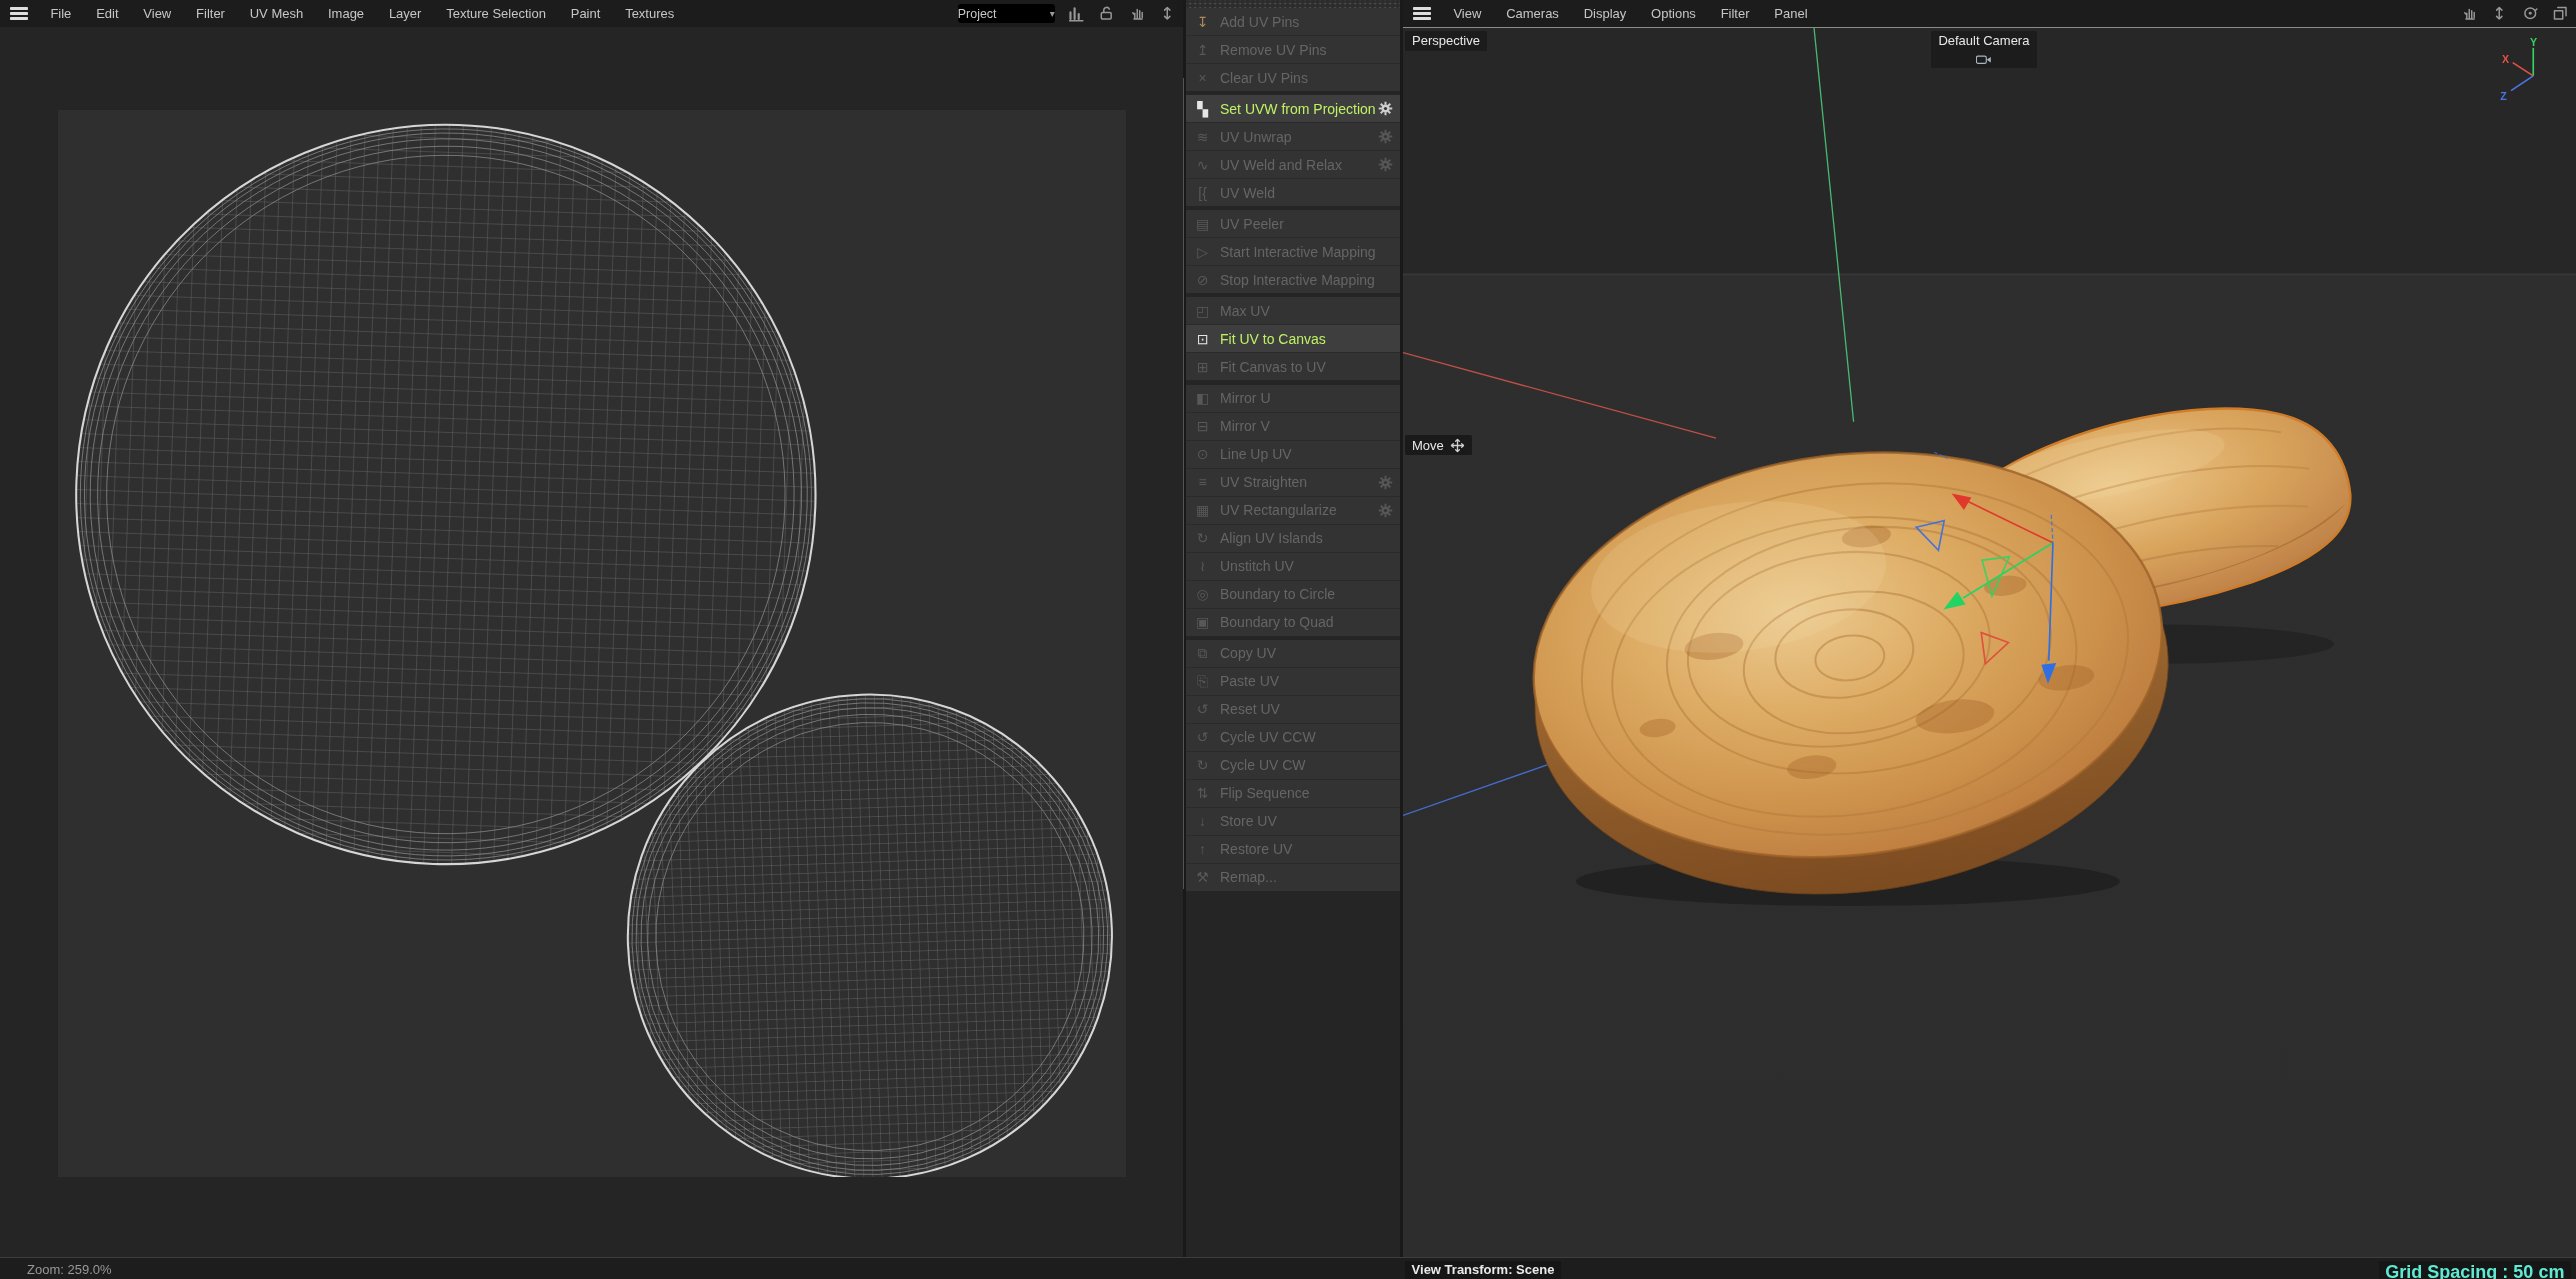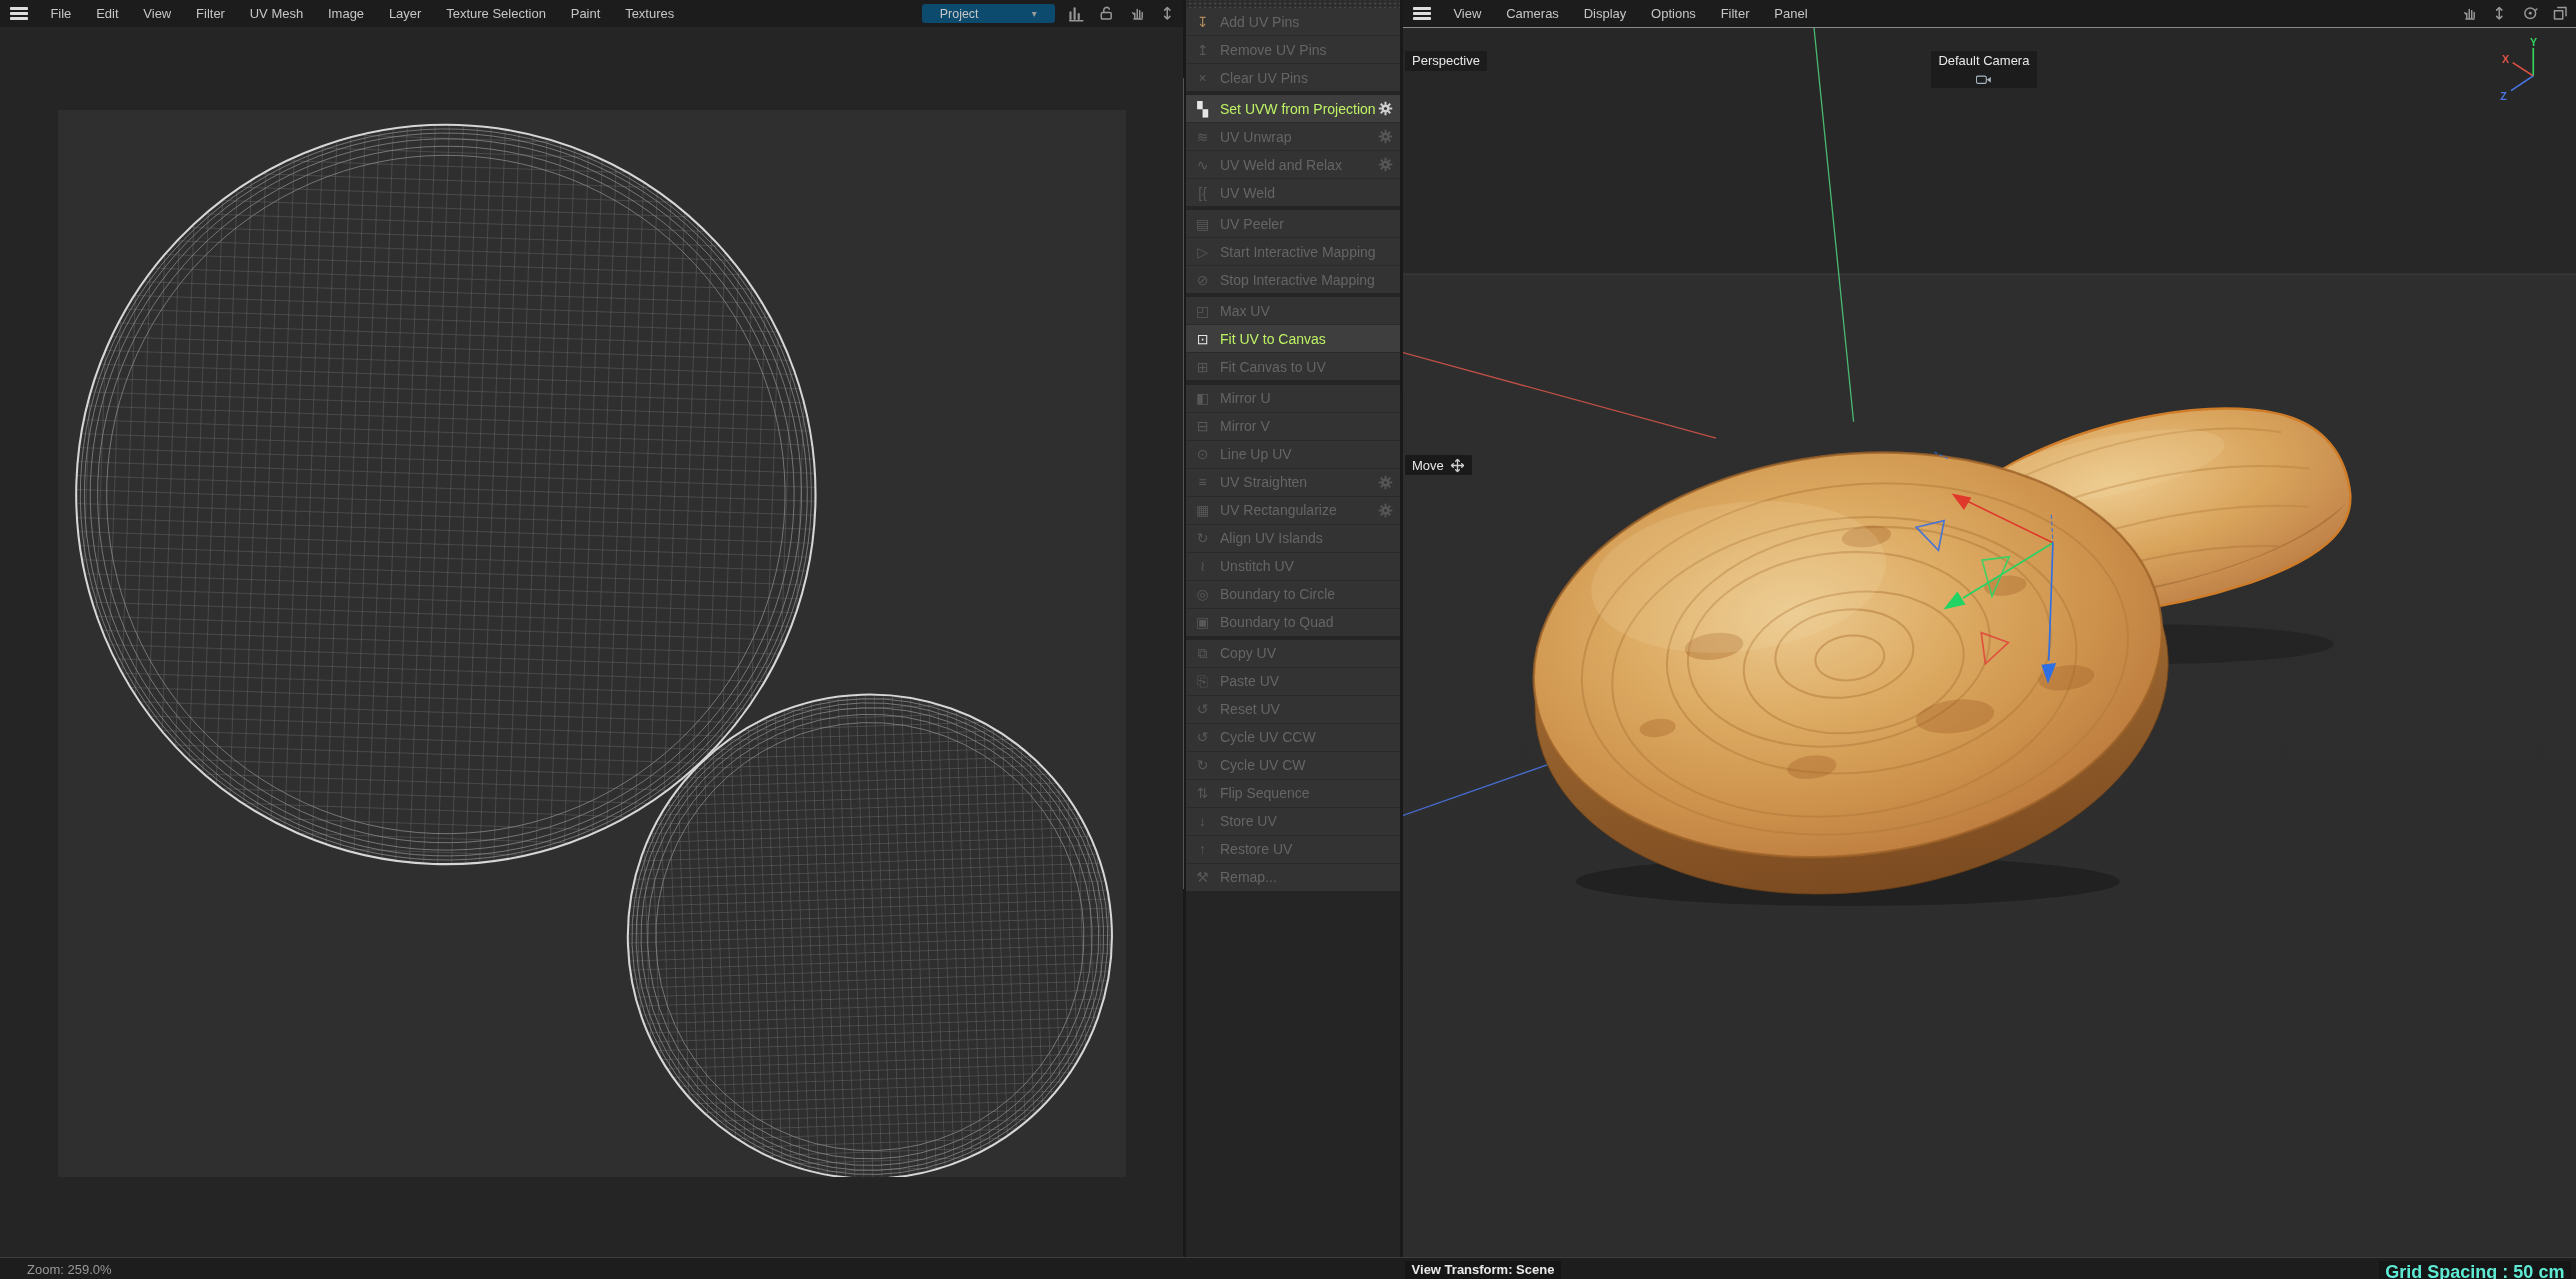--- a/index.html
+++ b/index.html
@@ -6,21 +6,21 @@
   #app{position:relative;width:2576px;height:1280px;background:#252525;overflow:hidden;
        font-family:"Liberation Sans",sans-serif;-webkit-font-smoothing:antialiased;color:#c9c9c9;}
   
   .menubar{position:absolute;top:0;height:27px;background:#1c1c1c;display:flex;align-items:center;}
   .menubar .hamburger{display:inline-flex;flex-direction:column;gap:2.5px;margin:0 10px 0 10px;cursor:pointer;}
   .menubar .hamburger i{display:block;width:18px;height:2.5px;background:#dedede;border-radius:0.8px;}
   ul.menu{list-style:none;display:flex;margin:0;padding:0;}
   ul.menu li{padding:0 12.4px;font-size:13px;color:#c6c6c6;cursor:default;white-space:nowrap;}
   .mb-right{margin-left:auto;display:flex;align-items:center;gap:12.4px;padding-right:6.6px;}
   .select{display:flex;align-items:center;justify-content:space-between;width:97px;height:19px;
-          background:#0c4a6e;border-radius:3.3px;padding:0 18px;font-size:12.4px;color:#c9c9c9;}
+          background:#000000;border-radius:3.3px;padding:0 0;font-size:12.4px;color:#c9c9c9;}
   .select .chev{color:#9a9a9a;font-size:10px;}
   .tbicon{display:inline-flex;width:18px;height:18px;align-items:center;justify-content:center;}
   .tbicon svg{stroke:#979797;fill:none;stroke-width:1.8;stroke-linecap:round;stroke-linejoin:round;}
   
   .panel-left{position:absolute;left:0;top:0;width:1183px;height:1257px;background:#252525;}
   .panel-left .menubar{left:0;width:1183px;}
   .uv-canvas{position:absolute;left:58px;top:110px;width:1068px;height:1067px;background:#2f2f2f;}
   
   .vdiv{position:absolute;top:0;width:3.3px;height:1257px;background:#191919;}
   .d1{left:1183px;} .d2{left:1400px;}
@@ -40,21 +40,21 @@
   .cmd-row.enabled .cmd-icon{color:#e6e6e6;}
   .cmd-gear{margin-left:auto;width:15px;height:15px;color:#565656;}
   .cmd-row.enabled .cmd-gear{color:#cfcfcf;}
   .cmd-gear svg{width:15px;height:15px;display:block;}
   
   .panel-right{position:absolute;left:1403px;top:0;width:1173px;height:1257px;}
   .panel-right .menubar{left:0;width:1173px;position:relative;}
   .viewport{position:relative;width:1173px;height:1229px;border-top:0.8px solid #8a8a8a;
             background:linear-gradient(to bottom,#272727 0px,#272727 245px,#3a3a3a 246px,#2e2e2e 248px,#2d2d2d 100%);}
   .vp-label{position:absolute;background:#1c1c1c;color:#e8e8e8;font-size:13px;padding:2.5px 7.4px;border-radius:1.6px;
-            display:flex;align-items:center;gap:5.8px;margin-top:20px;}
+            display:flex;align-items:center;gap:5.8px;}
   .lbl-perspective{left:1.6px;top:2.5px;}
   .lbl-camera{left:528px;top:2.5px;flex-direction:column;}
   .lbl-move{left:1.6px;top:407px;background:rgba(22,22,22,.85);}
   .scene-svg{position:absolute;left:0;top:0;}
   .axis-gizmo{position:absolute;right:13px;top:10px;}
   .axis-gizmo text{font-size:13px;font-weight:bold;font-family:"Liberation Sans",sans-serif;}
   
   .statusbar{position:absolute;left:0;top:1257px;width:2576px;height:23px;background:#1d1d1d;border-top:0.8px solid #3d3d3d;}
   .statusbar .zoom{position:absolute;left:27px;top:4.1px;font-size:13px;color:#989898;}
   .statusbar .vt{position:absolute;left:1405px;top:2.5px;font-size:13px;font-weight:bold;color:#eaeaea;background:#161616;padding:1.6px 6.6px;border-radius:1.6px;}

